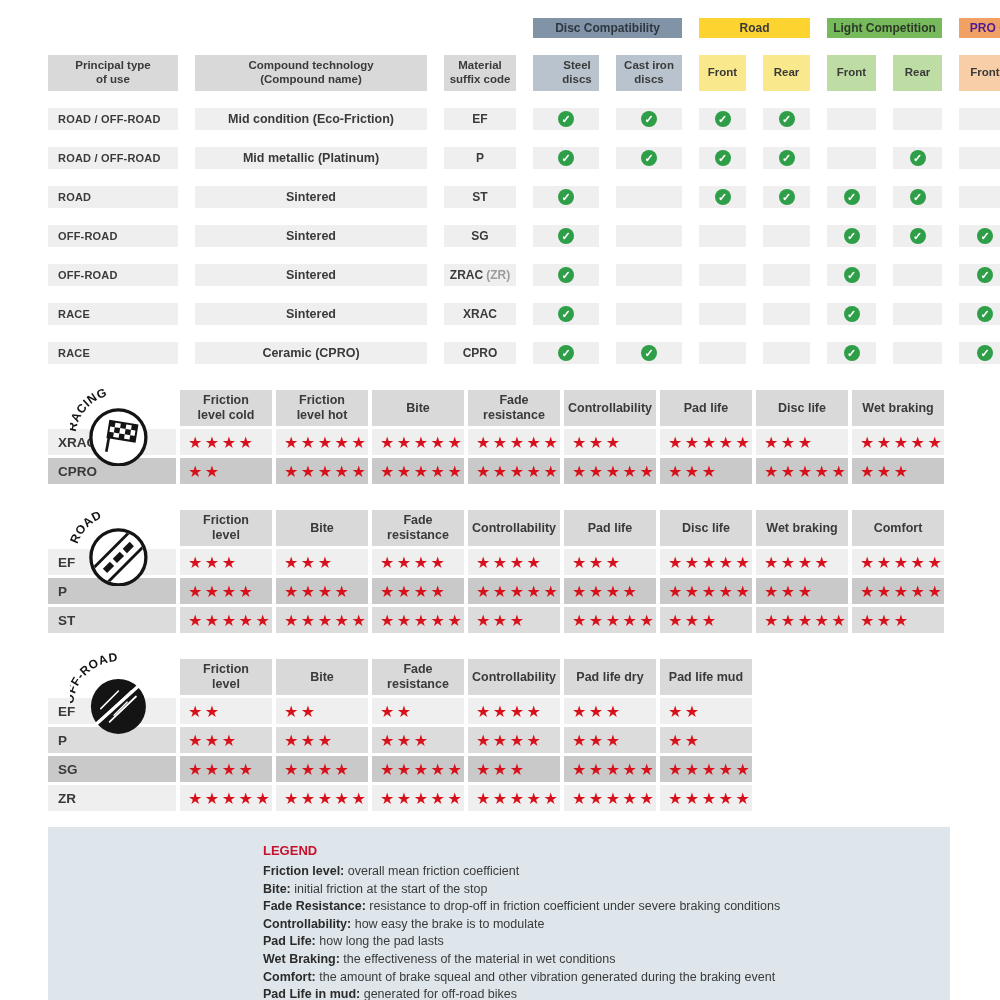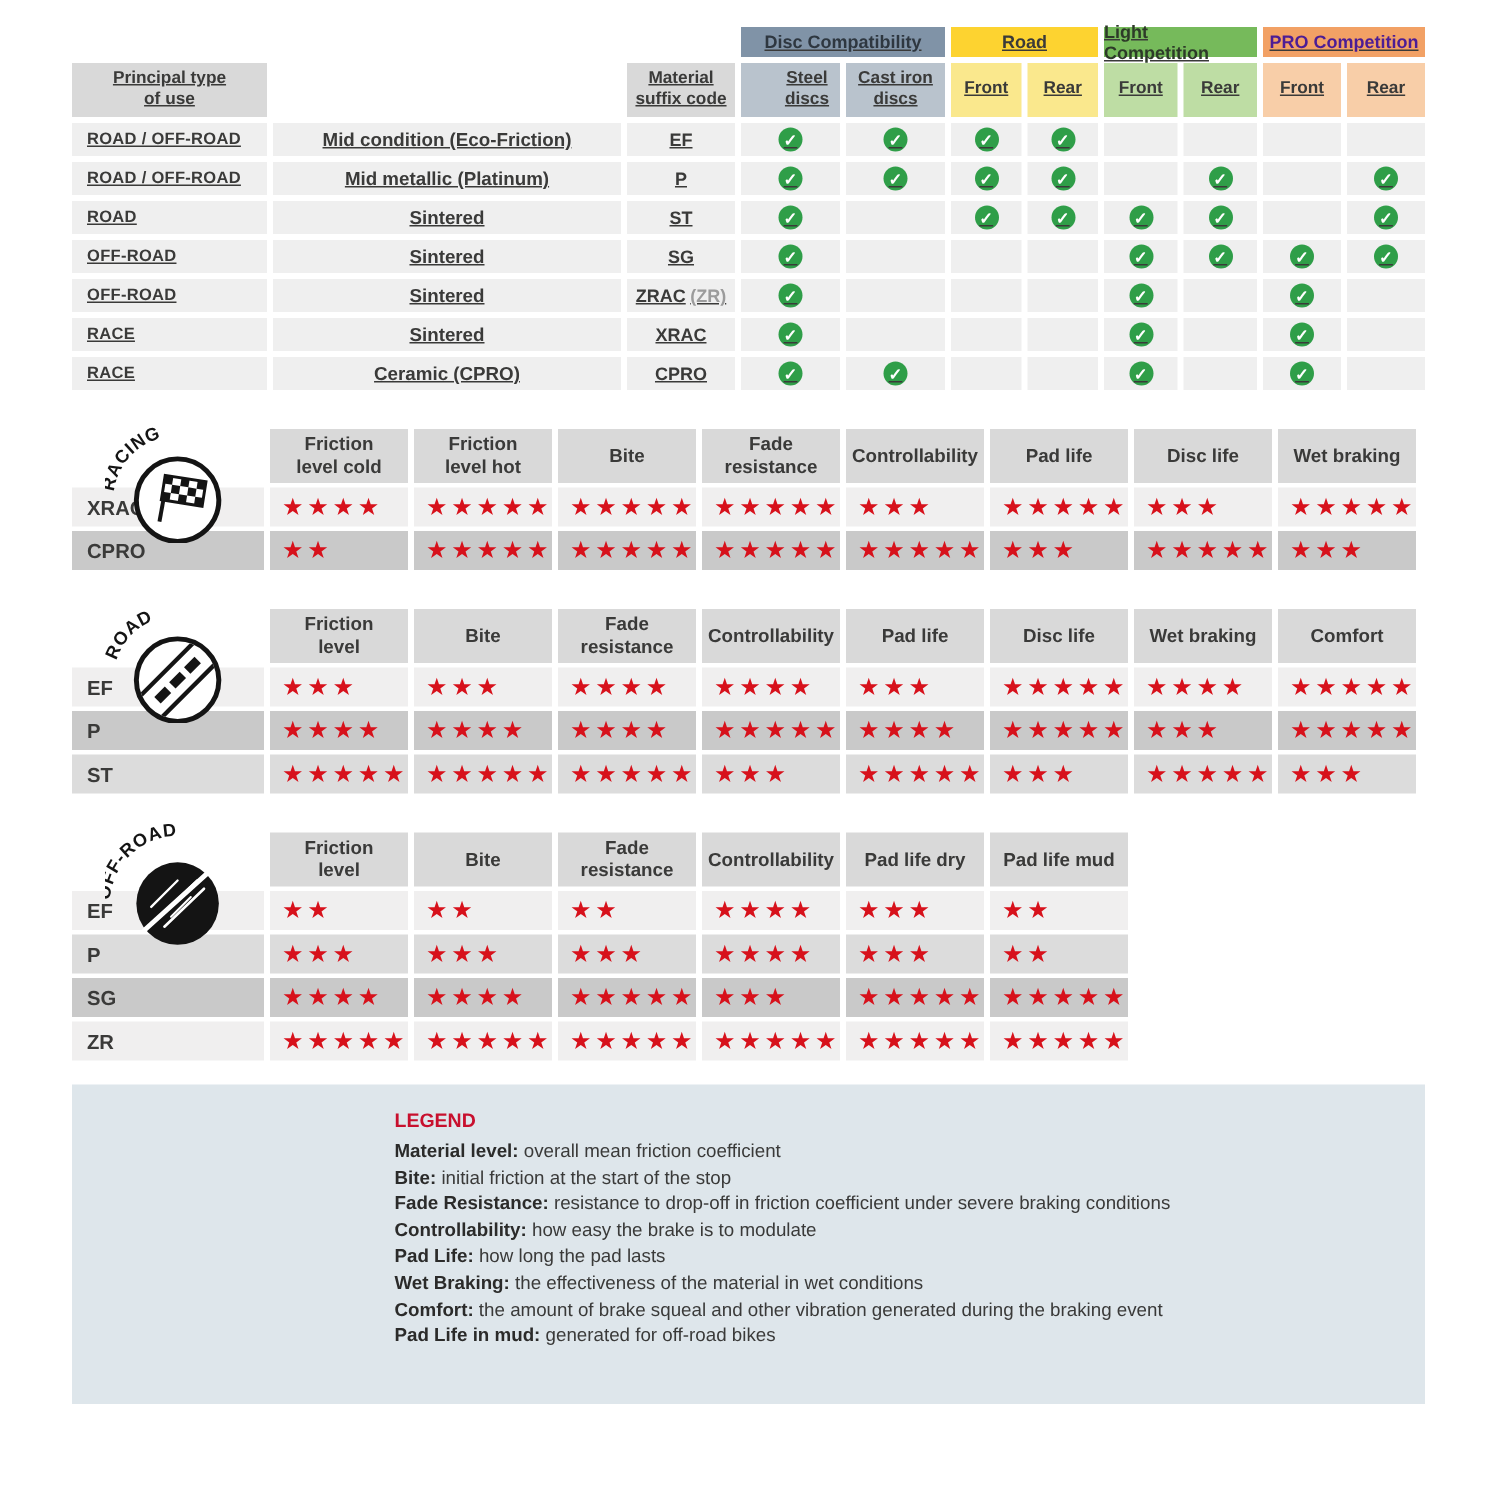--- a/index.html
+++ b/index.html
@@ -4,21 +4,21 @@
 <style>
   * { margin:0; padding:0; box-sizing:border-box; }
   body { background:#ffffff; font-family:"Liberation Sans", sans-serif; color:#3a3a39; }
   .page { width:1000px; height:1000px; background:#ffffff; padding:18px 48px 0 48px; overflow:hidden; position:relative; }
 
   
   .compat-grid {
     display:grid;
     grid-template-columns:130px 232px 72px 66px 66px 47px 47px 49px 49px 52px 52px;
     grid-template-rows:20px 36px repeat(7,22px);
-    gap:4px; width:902px;text-decoration:underline;
+    gap:17px; width:902px;
   }
   .group-bar { display:flex; align-items:center; justify-content:center; font-size:12px; font-weight:bold; }
   .hcell { background:#d9d9d9; display:flex; align-items:center; justify-content:center; text-align:center;
            font-weight:bold; font-size:11.5px; line-height:1.2; white-space:pre-line; }
   .dcell { background:#efefef; display:flex; align-items:center; font-weight:bold; }
   .dcell.use  { padding-left:10px; font-size:11px; letter-spacing:0.2px; }
   .dcell.tech { justify-content:center; font-size:12.5px; }
   .dcell.code { justify-content:center; font-size:12px; }
   .code-note  { color:#9b9b9b; margin-left:3px; }
   .dcell.check { justify-content:center; }
@@ -50,20 +50,22 @@
 <body>
 
 <div class="page">
   <div class="compat-grid">
       <div class="group-bar" style="background: rgb(128, 147, 167); color: rgb(46, 55, 64); grid-area: 1 / 4 / auto / span 2;">Disc Compatibility</div>
       <div class="group-bar" style="background: rgb(253, 211, 48); color: rgb(58, 58, 57); grid-area: 1 / 6 / auto / span 2;">Road</div>
       <div class="group-bar" style="background: rgb(118, 186, 91); color: rgb(45, 58, 40); grid-area: 1 / 8 / auto / span 2;">Light Competition</div>
       <div class="group-bar" style="background: rgb(242, 161, 101); color: #4c1d95; grid-area: 1 / 10 / auto / span 2;">PRO Competition</div>
       <div class="hcell" style="grid-area: 2 / 1;">Principal type
 of use</div>
+      <div class="hcell" style="grid-area: 2 / 2;">Compound technology
+(Compound name)</div>
       <div class="hcell" style="grid-area: 2 / 3;">Material
 suffix code</div>
       <div class="hcell" style="background: rgb(185, 195, 205); grid-area: 2 / 4; padding-left: 22px;">Steel
 discs</div>
       <div class="hcell" style="background: rgb(185, 195, 205); grid-area: 2 / 5;">Cast iron
 discs</div>
       <div class="hcell" style="background: rgb(250, 232, 141); grid-area: 2 / 6;">Front</div>
       <div class="hcell" style="background: rgb(250, 232, 141); grid-area: 2 / 7;">Rear</div>
       <div class="hcell" style="background: rgb(190, 221, 164); grid-area: 2 / 8;">Front</div>
       <div class="hcell" style="background: rgb(190, 221, 164); grid-area: 2 / 9;">Rear</div>
@@ -388,21 +390,21 @@
           <div class="rstars light" style="grid-area: 5 / 4;">★★★★★</div>
           <div class="rstars light" style="grid-area: 5 / 5;">★★★★★</div>
           <div class="rstars light" style="grid-area: 5 / 6;">★★★★★</div>
           <div class="rstars light" style="grid-area: 5 / 7;">★★★★★</div>
         </div>
       </section>
     </div>
   <div class="legend">
     <div class="legend-title">LEGEND</div>
     <div>
-        <div class="legend-line"><span class="legend-term">Material level:</span><span class="legend-desc"> overall mean friction coefficient</span></div>
+        <div class="legend-line"><span class="legend-term">Friction level:</span><span class="legend-desc"> overall mean friction coefficient</span></div>
         <div class="legend-line"><span class="legend-term">Bite:</span><span class="legend-desc"> initial friction at the start of the stop</span></div>
         <div class="legend-line"><span class="legend-term">Fade Resistance:</span><span class="legend-desc"> resistance to drop-off in friction coefficient under severe braking conditions</span></div>
         <div class="legend-line"><span class="legend-term">Controllability:</span><span class="legend-desc"> how easy the brake is to modulate</span></div>
         <div class="legend-line"><span class="legend-term">Pad Life:</span><span class="legend-desc"> how long the pad lasts</span></div>
         <div class="legend-line"><span class="legend-term">Wet Braking:</span><span class="legend-desc"> the effectiveness of the material in wet conditions</span></div>
         <div class="legend-line"><span class="legend-term">Comfort:</span><span class="legend-desc"> the amount of brake squeal and other vibration generated during the braking event</span></div>
         <div class="legend-line"><span class="legend-term">Pad Life in mud:</span><span class="legend-desc"> generated for off-road bikes</span></div>
       </div>
   </div>
 </div>

